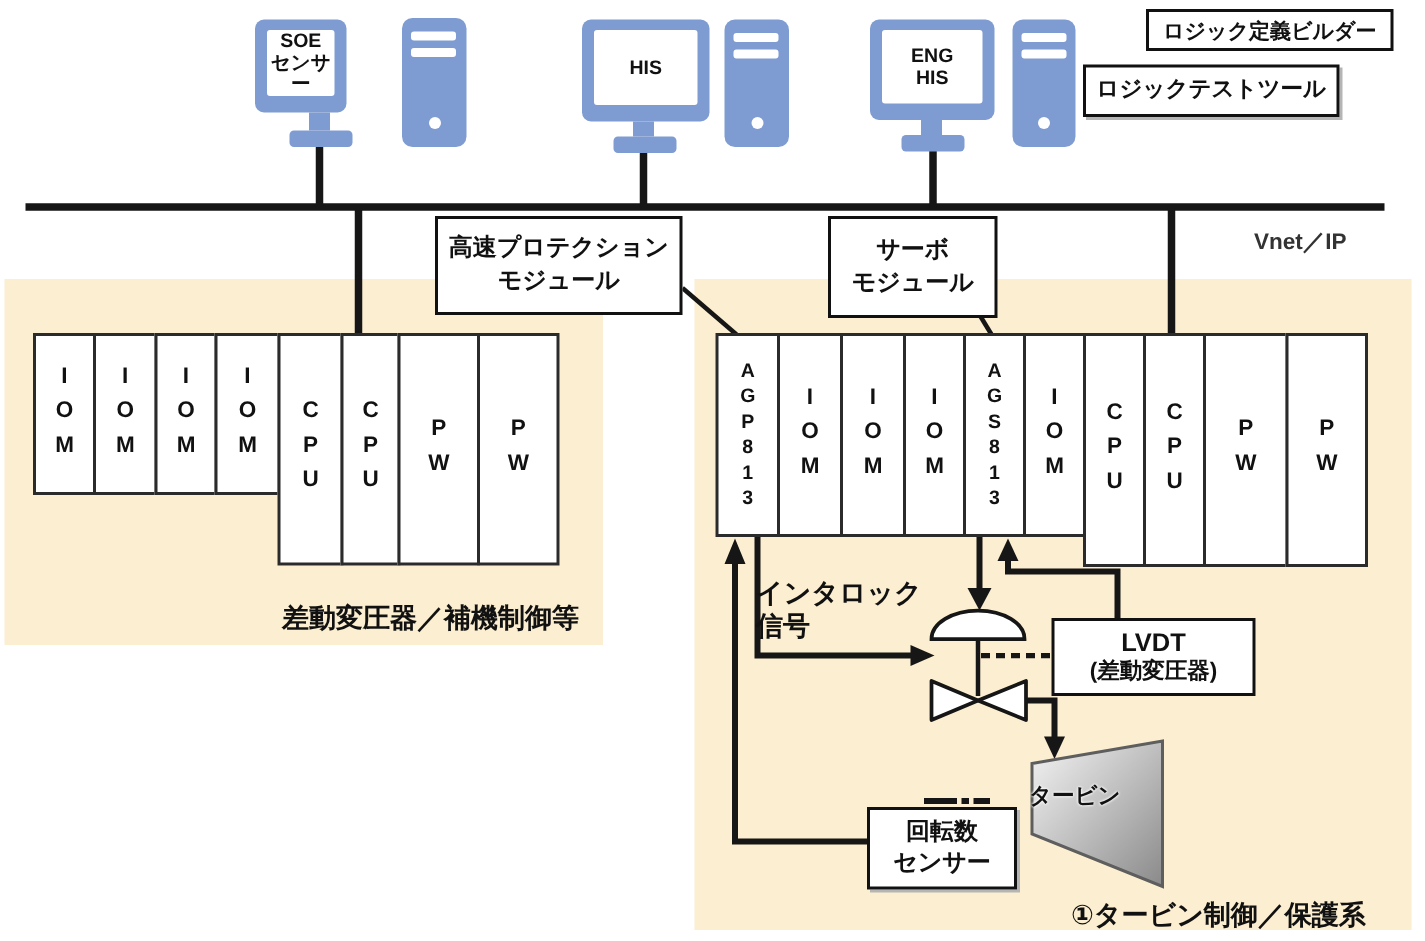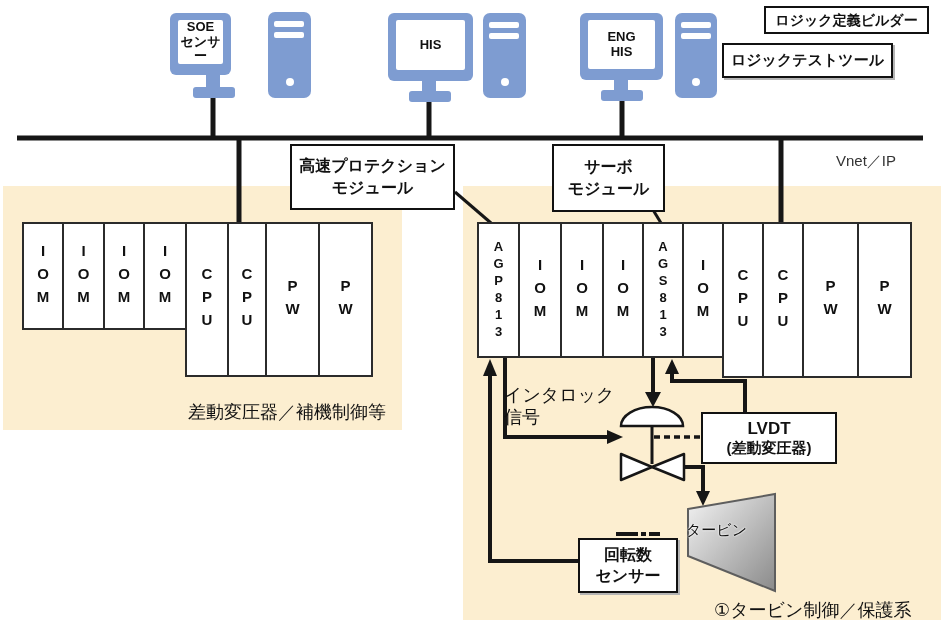--- a/index.html
+++ b/index.html
@@ -24,21 +24,21 @@
     display:flex;flex-direction:column;align-items:center;justify-content:center;
     font-weight:bold;text-align:center;line-height:1.35;}
   .shadow{box-shadow:2px 2px 0 #b5b5b5;}
   
   .card{position:absolute;top:222px;background:#fff;border:2px solid #2b2b2b;box-sizing:border-box;
     z-index:3;display:flex;align-items:center;justify-content:center;}
   .vtext{writing-mode:vertical-lr;text-orientation:upright;font-weight:bold;font-size:15px;
     letter-spacing:6px;line-height:1;}
   .vtext.small{font-size:13px;letter-spacing:2px;}
   
-  .lbl{position:absolute;font-weight:normal;z-index:4;}
+  .lbl{position:absolute;font-weight:bold;z-index:4;}
 </style>
 </head>
 <body>
 
 <div id="stage">
 
   <div class="panel" style="left:3px;top:186px;width:399px;height:244px;"></div>
   <div class="panel" style="left:463px;top:186px;width:478px;height:434px;"></div>
 
   <svg id="diagram-svg" width="950" height="627" viewBox="0 0 950 627">

